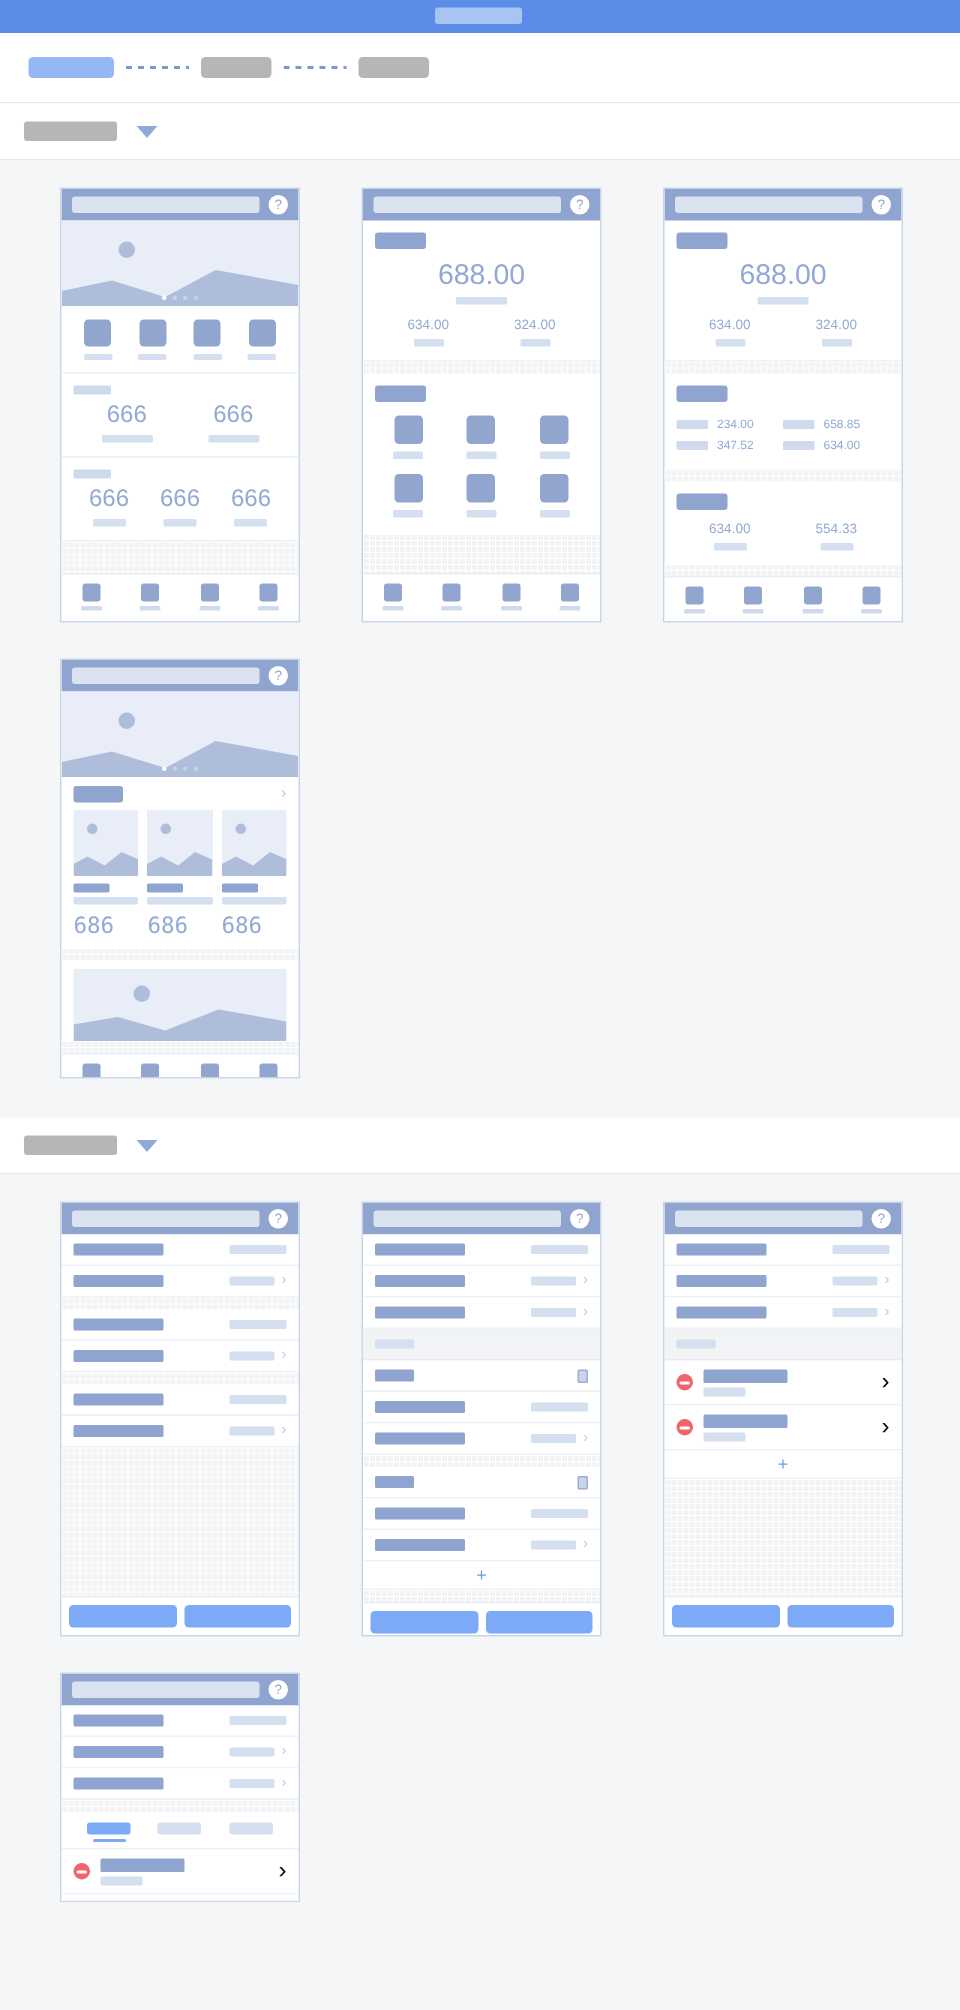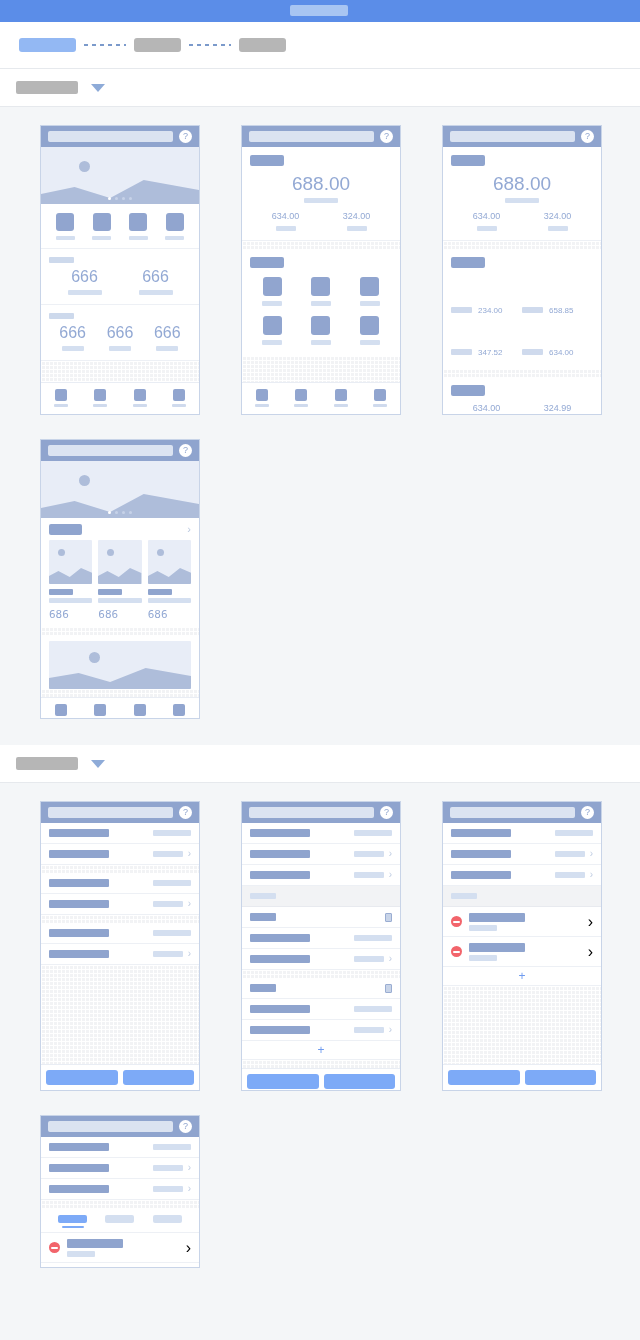--- a/index.html
+++ b/index.html
@@ -214,24 +214,23 @@
   }
   .numcap.w34 { width: 34px; }
   .numcap.w20 { width: 20px; }
   .numcap.w22 { width: 22px; }
 
   
   .kvgrid { display: flex; flex-wrap: wrap; }
   .kv {
     width: 50%;
     display: flex;
-    align-items: flex-start;
+    align-items: center;
     gap: 6px;
     padding: 3px 0;
-    margin-top: 28px;
   }
   .kv .k { width: 21px; height: 6px; background: #cfdaed; border-radius: 1px; }
 
   
   .tilegrid {
     display: flex;
     flex-wrap: wrap;
     padding: 4px 0 6px 0;
   }
   .tile {
@@ -274,21 +273,21 @@
     height: 44px;
     background: #e8edf7;
     position: relative;
     overflow: hidden;
     border-radius: 1px;
   }
   .minicard .l1 { width: 24px; height: 6px; background: #8fa4ce; border-radius: 1px; margin-top: 5px; }
   .minicard .l2 { width: 100%; height: 5px; background: #d4dff0; border-radius: 1px; margin-top: 3px; }
   .minicard .price {
     font-family: "DejaVu Sans Mono", monospace;
-    font-size: 11px;
+    font-size: 15px;
     color: #93a9d4;
     margin-top: 5px;
   }
   .bigbanner {
     margin: 6px 8px 0 8px;
     height: 48px;
     background: #e8edf7;
     position: relative;
     overflow: hidden;
     border-radius: 1px;
@@ -668,21 +667,21 @@
       <div class="filler thin" style="height:4px"></div>
 
       <div class="statblock" style="border-bottom:none">
         <div class="title strong"></div>
         <div class="statgrid c2">
           <div class="stat">
             <div class="num md">634.00</div>
             <div class="numcap w22"></div>
           </div>
           <div class="stat">
-            <div class="num md">324.99</div>
+            <div class="num md">554.33</div>
             <div class="numcap w22"></div>
           </div>
         </div>
       </div>
 
       <div class="filler"></div>
 
       <div class="tabbar">
         <div class="tabitem">
             <div class="sq"></div>

